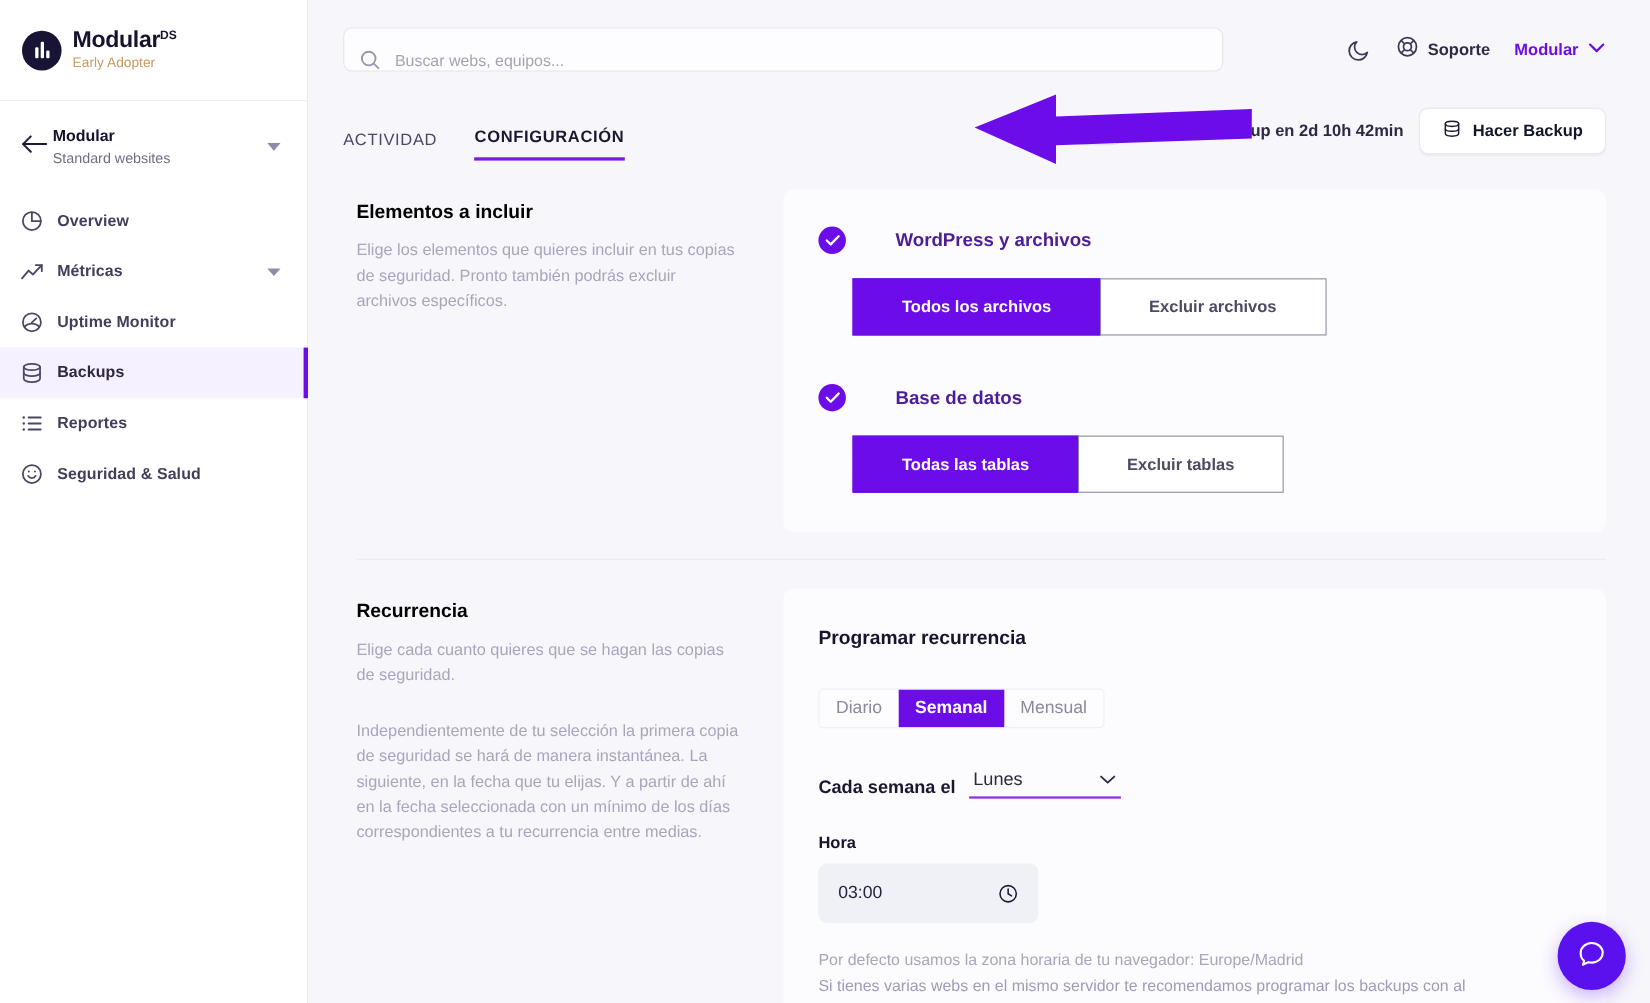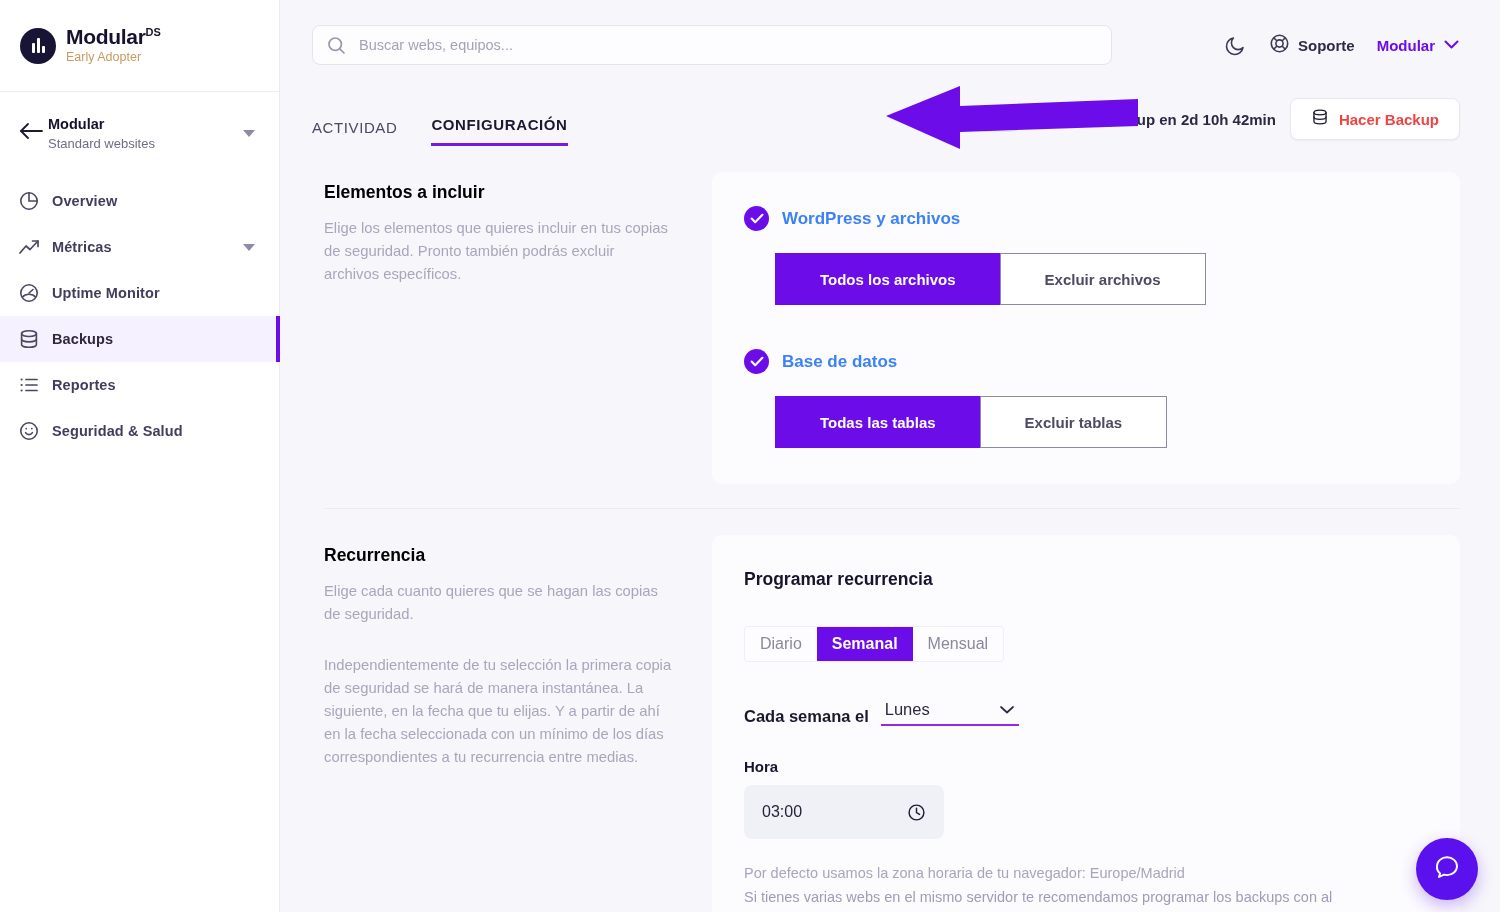--- a/index.html
+++ b/index.html
@@ -68,21 +68,21 @@
 
   
   .main { flex: 1; height: 912px; position: relative; background: #f7f6fb; }
 
   .topbar {
     height: 90px; background: #f7f6fb; display: flex; align-items: center;
     padding: 0 40px 0 32px;
   }
   .search {
     width: 800px; height: 40px; background: #fdfdff; border: 1px solid #e6e3ef;
-    border-radius: 8px; display: flex; align-items: center; padding: 0 14px;
+    border-radius: 8px; display: flex; align-items: flex-end; padding: 0 14px;
   }
   .search .mag { color: #9a97ad; display: flex; flex: 0 0 20px; }
   .search input {
     border: 0; outline: 0; background: transparent; margin-left: 12px;
     font-family: inherit; font-size: 14.5px; color: #3c3a52; width: 100%;
   }
   .search input::placeholder { color: #a5a2b6; }
 
   .top-right { margin-left: auto; display: flex; align-items: center; gap: 22px; }
   .icon-btn { color: #3c3a52; display: flex; align-items: center; cursor: pointer; }
@@ -111,40 +111,40 @@
   .switch .knob {
     position: absolute; right: 3px; top: 3px; width: 18px; height: 18px;
     border-radius: 50%; background: #18b45f;
   }
   .next-backup { font-size: 15px; font-weight: 700; color: #2c2a43; }
   .btn-backup {
     height: 42px; background: #ffffff; border: 1px solid #eae7f2; border-radius: 8px;
     display: flex; align-items: center; gap: 10px; padding: 0 20px; cursor: pointer;
     box-shadow: 0 1px 2px rgba(30,20,70,.05);
   }
-  .btn-backup .lbl { font-size: 15px; font-weight: 700; color: #ef4444; }
+  .btn-backup .lbl { font-size: 15px; font-weight: 700; color: #0f172a; }
 
   
   .content { padding: 0 40px 0 32px; }
   .section { display: flex; gap: 40px; padding: 26px 0 0 0; }
   .sec-left { width: 360px; flex: 0 0 360px; padding-left: 12px; padding-top: 10px; }
   .sec-title { font-size: 17.5px; font-weight: 700; color: #000000; margin-bottom: 14px; }
   .sec-desc { font-size: 14.8px; line-height: 1.56; color: #a9a6bb; }
   .sec-desc + .sec-desc { margin-top: 28px; }
   .card {
     flex: 1; background: #fcfbfe; border-radius: 10px; padding: 34px 0 36px 32px;
   }
   .divider { height: 1px; background: #eceaf5; margin: 24px 0 0 12px; }
 
   .check-row { display: flex; align-items: center; gap: 13px; }
   .check {
     width: 25px; height: 25px; border-radius: 50%; background: #6c0ce8;
     display: flex; align-items: center; justify-content: center; flex: 0 0 25px;
   }
-  .check-lbl { font-size: 17px; font-weight: 700; color: #3b82f6; }
+  .check-lbl { font-size: 17px; font-weight: 700; color: #4c1d95; margin-left: 32px; }
 
   .seg { display: flex; margin: 22px 0 0 31px; }
   .seg-btn {
     height: 52px; display: flex; align-items: center; justify-content: center;
     padding: 0 44px; font-size: 15px; font-weight: 700; cursor: pointer;
     border: 1px solid #8c8a9e; background: #ffffff; color: #4d4a63; margin-left: -1px;
   }
   .seg-btn:first-child { margin-left: 0; }
   .seg-btn.on { background: #6c0ce8; border-color: #6c0ce8; color: #ffffff; }
 

